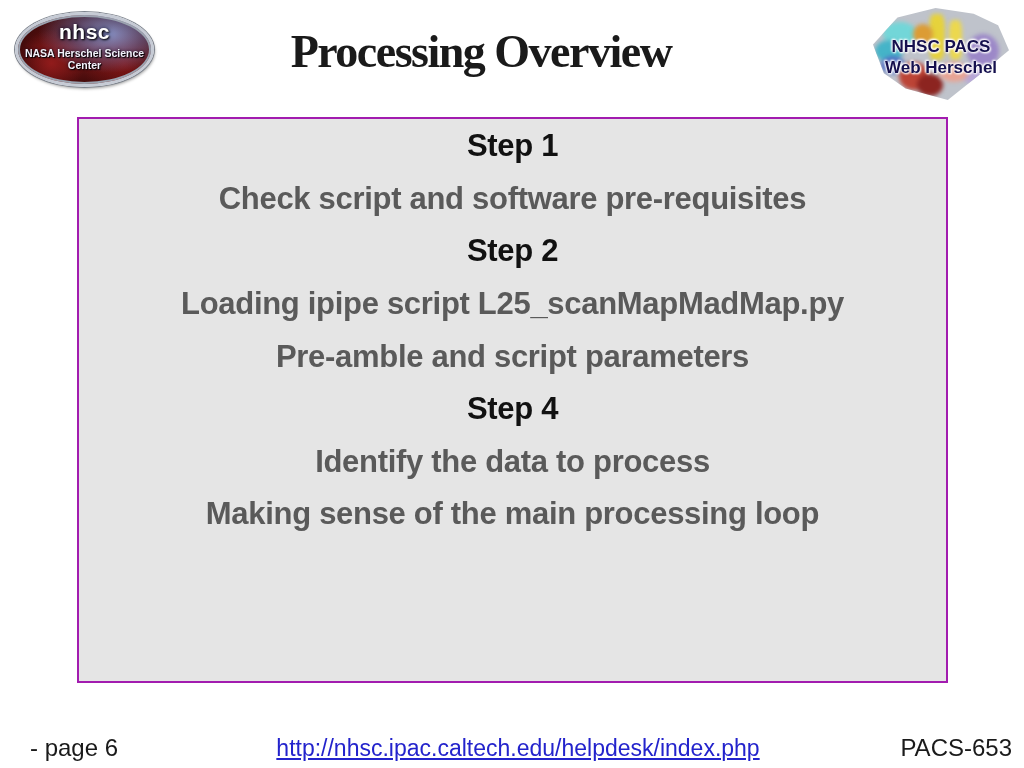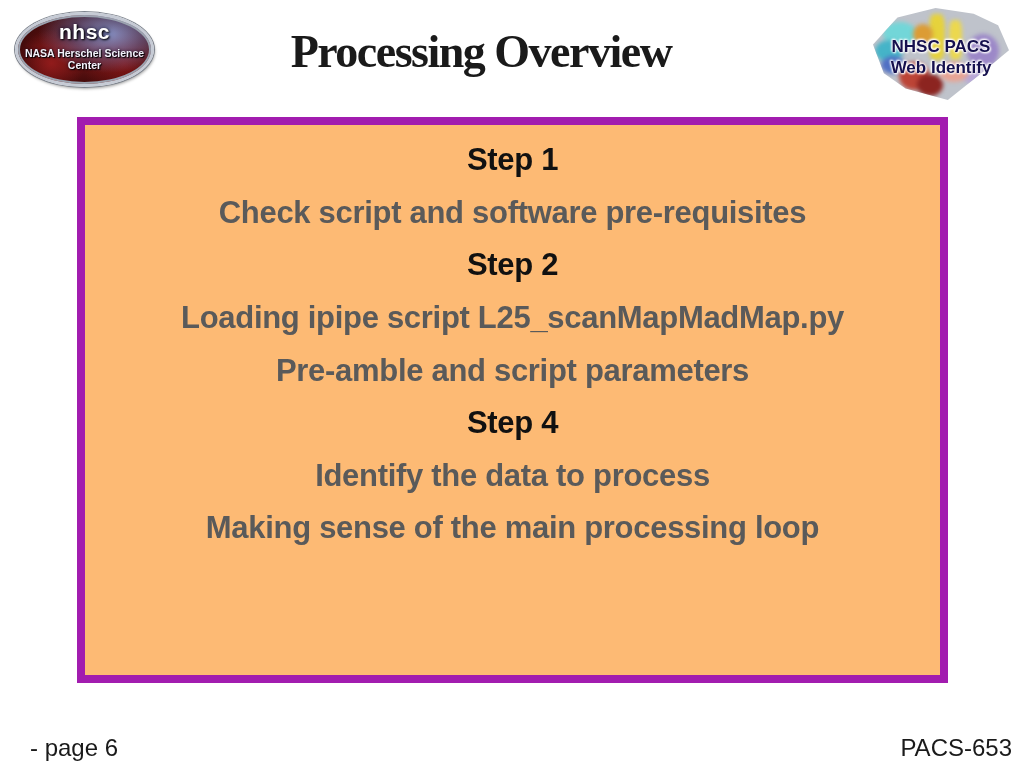--- a/index.html
+++ b/index.html
@@ -93,23 +93,23 @@
     line-height:21px;
     color:#15104e;
     text-shadow:0 0 3px #fff, 0 0 3px #fff, 1px 1px 2px #fff, -1px -1px 2px #fff;
   }
 
   
   .steps-box {
     position:absolute;
     left:77px; top:117px;
     width:871px; height:566px;
-    border:8px solid #a21caf;
-    background:#fdba74;
-    padding-top:9px;
+    border:2px solid #a21caf;
+    background:#e5e5e5;
+    padding-top:1px;
   }
   .step-line {
     height:52.6px;
     display:flex;
     align-items:center;
     justify-content:center;
     font-size:31px;
     font-weight:bold;
     letter-spacing:-0.3px;
     white-space:nowrap;
@@ -163,31 +163,32 @@
       <span class="blob yellow2"></span>
       <span class="blob orange"></span>
       <span class="blob purple"></span>
       <span class="blob lilac"></span>
       <span class="blob red"></span>
       <span class="blob darkred"></span>
       <span class="blob salmon"></span>
     </div>
     <div class="tutorial-text">
       <div>NHSC PACS</div>
-      <div>Web Identify</div>
+      <div>Web Herschel</div>
     </div>
   </div>
 
   <div class="steps-box">
     <div class="step-line step-label">Step 1</div>
     <div class="step-line step-desc">Check script and software pre-requisites</div>
     <div class="step-line step-label">Step 2</div>
     <div class="step-line step-desc">Loading ipipe script L25_scanMapMadMap.py</div>
     <div class="step-line step-desc">Pre-amble and script parameters</div>
     <div class="step-line step-label">Step 4</div>
     <div class="step-line step-desc">Identify the data to process</div>
     <div class="step-line step-desc">Making sense of the main processing loop</div>
   </div>
 
   <div class="footer-page">- page 6</div>
+  <a class="footer-link">http://nhsc.ipac.caltech.edu/helpdesk/index.php</a>
   <div class="footer-code">PACS-653</div>
 
 </div>
 
 </body></html>

